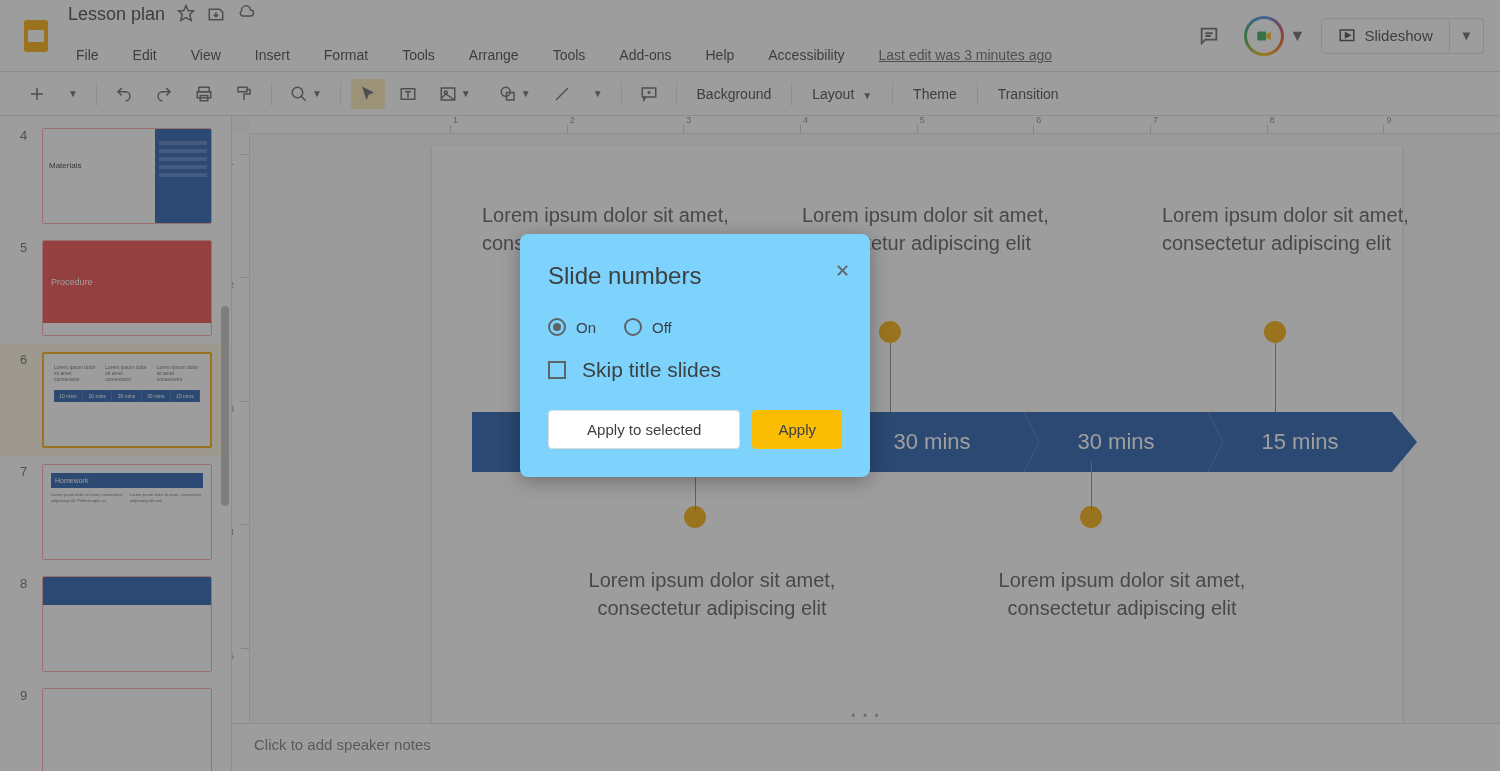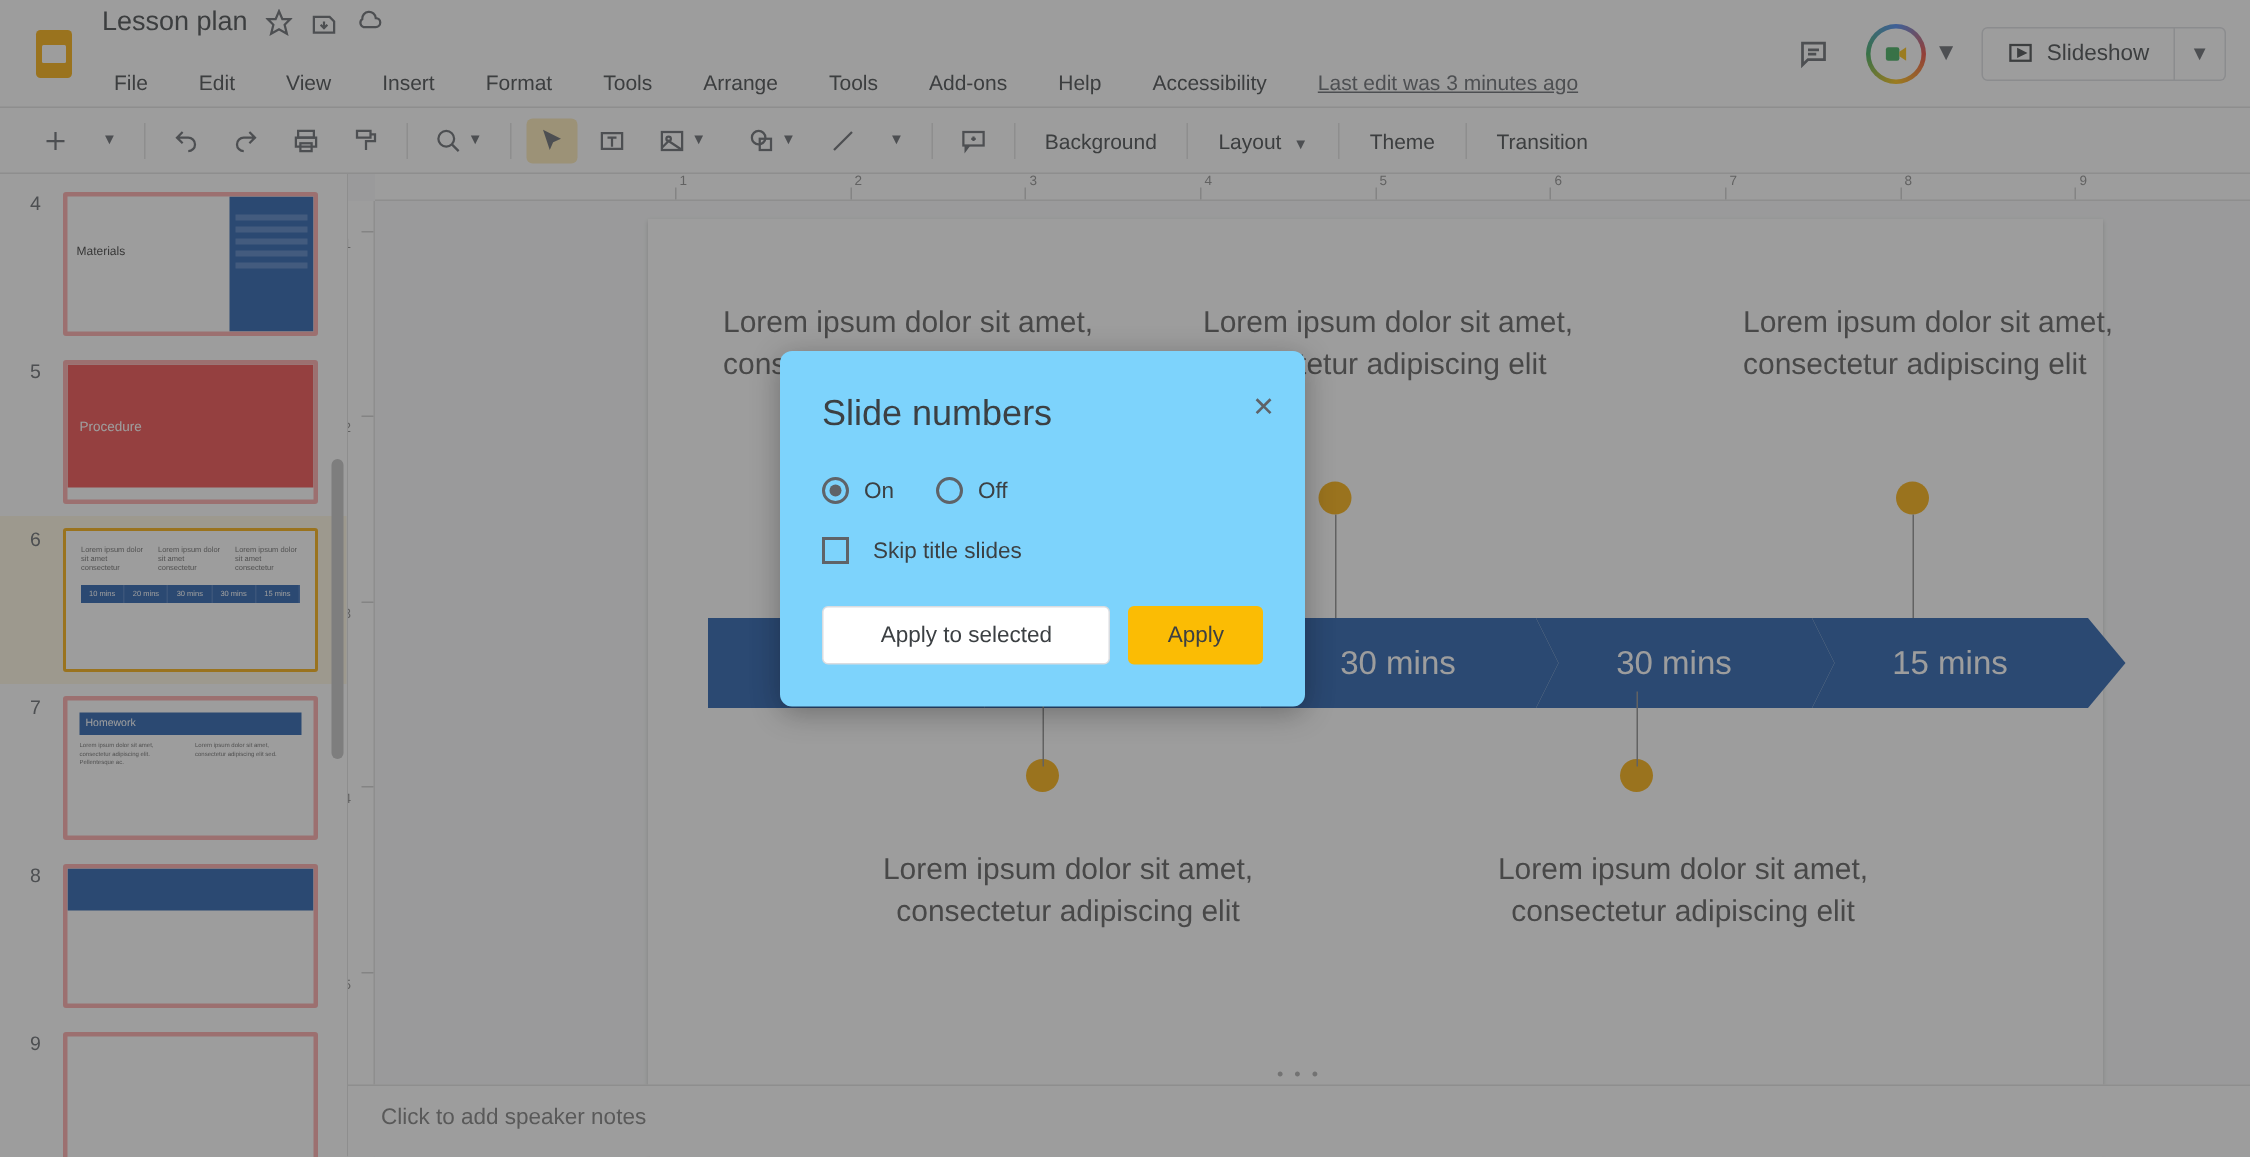--- a/index.html
+++ b/index.html
@@ -3,21 +3,21 @@
 <meta charset="utf-8">
 <style>
 * { box-sizing: border-box; margin: 0; padding: 0; font-family: Arial, sans-serif; }
 body { width: 1500px; height: 771px; background: #fff; overflow: hidden; position: relative; }
 
 
 .header { height: 72px; display: flex; align-items: center; padding: 0 16px; border-bottom: 1px solid #e0e0e0; }
 .logo { width: 40px; height: 40px; display: flex; align-items: center; justify-content: center; margin-right: 12px; }
 .logo svg { width: 36px; height: 36px; }
 .title-area { flex: 1; }
-.title-row { display: flex; align-items: center; gap: 12px; margin-bottom: 18px; }
+.title-row { display: flex; gap: 12px; margin-bottom: 18px; }
 .doc-title { font-size: 18px; color: #3c4043; }
 .title-icon { color: #5f6368; cursor: pointer; }
 .menu-row { display: flex; gap: 18px; align-items: center; }
 .menu-item { padding: 4px 8px; font-size: 14px; color: #3c4043; cursor: pointer; border-radius: 4px; }
 .last-edit { font-size: 14px; color: #5f6368; text-decoration: underline; margin-left: 8px; cursor: pointer; }
 .header-right { display: flex; align-items: center; gap: 16px; }
 .hr-icon { color: #5f6368; cursor: pointer; padding: 8px; }
 .meet-badge { width: 40px; height: 40px; border-radius: 50%; background: conic-gradient(#4285f4, #ea4335, #fbbc05, #34a853, #4285f4); position: relative; display:flex; align-items:center; justify-content:center; }
 .meet-badge::after { content:''; width:34px; height:34px; border-radius:50%; background:#fff; position:absolute; }
 .meet-inner { position: relative; z-index:1; font-size:10px; }
@@ -32,21 +32,21 @@
 .tb-text { font-size: 14px; color: #3c4043; padding: 6px 10px; cursor: pointer; }
 .dd-arrow { font-size: 10px; margin-left: 4px; color: #5f6368; }
 
 
 .main { display: flex; height: calc(100% - 72px - 44px); }
 .filmstrip { width: 232px; background: #fff; overflow-y: auto; border-right: 1px solid #e0e0e0; padding-top: 4px; position: relative; }
 .filmstrip::after { content:''; position:absolute; right:2px; top:190px; width:8px; height:200px; background:#c0c0c0; border-radius:4px; }
 .thumb-row { display: flex; align-items: flex-start; padding: 8px 10px 8px 20px; gap: 10px; }
 .thumb-row.selected { background: #fef7e0; }
 .thumb-num { font-size: 13px; color: #5f6368; width: 12px; }
-.thumb { width: 170px; height: 96px; background: #fff; border: 3px solid #fca5a5; border-radius: 2px; position: relative; overflow: hidden; }
+.thumb { width: 170px; height: 96px; background: #fff; border: 1px solid #fca5a5; border-radius: 2px; position: relative; overflow: hidden; }
 .thumb-row.selected .thumb { border: 2px solid #f9ab00; }
 
 
 .th4 { display:flex; }
 .th4-left { flex:1; font-size:8px; color:#333; padding:32px 6px; }
 .th4-right { width:56px; background:#1a56a8; padding:8px 4px; }
 .th4-right div { height:4px; background:#4a7bc0; margin:4px 0; }
 .th5 { background:#ef4444; color:#fff; font-size:9px; padding:36px 8px; }
 .th6 { padding:10px; }
 .th6-top { display:flex; gap:8px; margin-bottom:8px; }
@@ -93,21 +93,21 @@
 
 
 .scrim { position:absolute; inset:0; background:rgba(60,60,60,0.5); z-index:10; }
 .dialog { position:absolute; left:520px; top:234px; width:350px; background:#7dd3fc; border-radius:8px; box-shadow:0 4px 20px rgba(0,0,0,0.3); z-index:11; padding:28px; }
 .dialog-title { font-size:24px; color:#3c4043; font-weight:400; margin-bottom:28px; }
 .dialog-close { position:absolute; right:20px; top:26px; color:#5f6368; cursor:pointer; font-size:18px; }
 .radio-row { display:flex; gap:28px; margin-bottom:22px; align-items:center; }
 .radio-opt { display:flex; align-items:center; gap:10px; font-size:15px; color:#3c4043; cursor:pointer; }
 .radio { width:18px; height:18px; border:2px solid #5f6368; border-radius:50%; display:flex; align-items:center; justify-content:center; }
 .radio.checked::after { content:''; width:8px; height:8px; background:#5f6368; border-radius:50%; }
-.check-row { display:flex; align-items:center; gap:16px; font-size:15px; color:#3c4043; margin-bottom:28px; cursor:pointer; }
+.check-row { display:flex; align-items:center; gap:16px; font-size:21px; color:#3c4043; margin-bottom:28px; cursor:pointer; }
 .checkbox { width:18px; height:18px; border:2px solid #5f6368; }
 .dialog-actions { display:flex; gap:12px; }
 .btn-secondary { flex:1; padding:10px; border:1px solid #dadce0; background:#fff; border-radius:4px; font-size:15px; color:#3c4043; cursor:pointer; }
 .btn-primary { padding:10px 26px; background:#fbbc04; border:none; border-radius:4px; font-size:15px; color:#3c4043; cursor:pointer; }
 
 svg { display:block; }
 </style>
 </head>
 <body>
 

